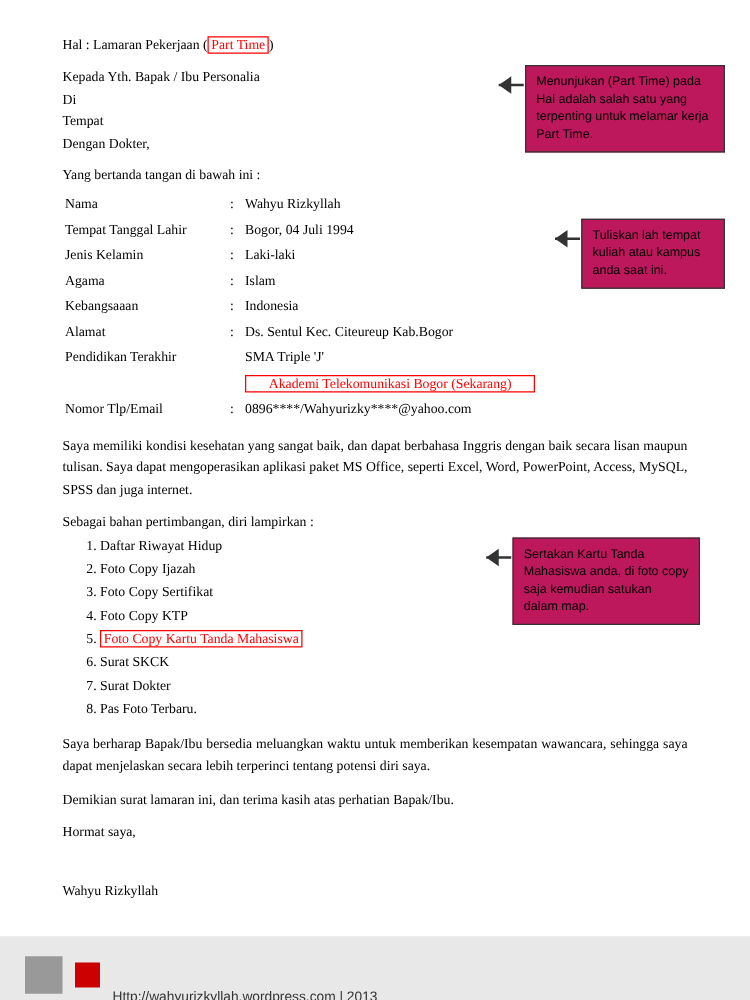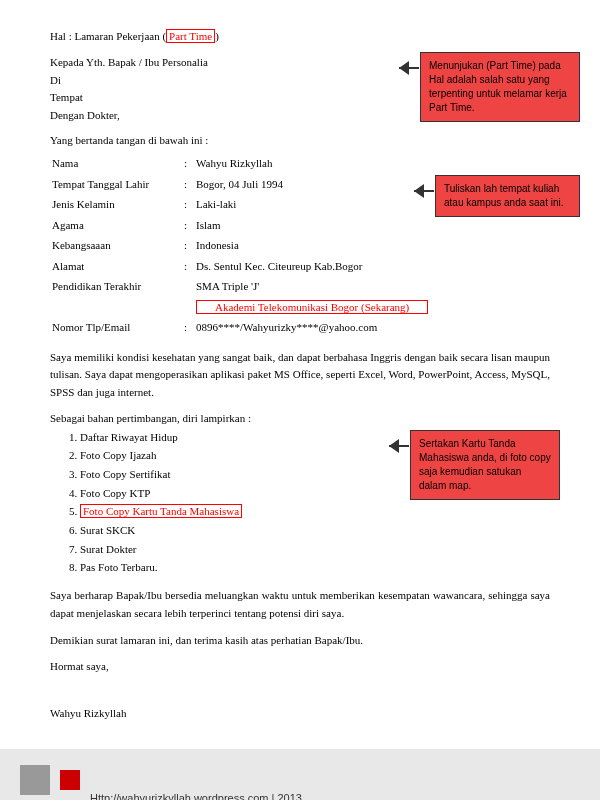--- a/index.html
+++ b/index.html
@@ -92,35 +92,35 @@
       font-size: 11px;
     }
     .signature-name {
       margin-top: 35px;
       font-size: 11px;
     }
     
     .callout {
       position: absolute;
       border: 1.5px solid #333;
-      background: #ef4444;
+      background: #be185d;
       padding: 6px 8px;
       font-size: 10px;
       line-height: 1.4;
       font-family: Arial, sans-serif;
     }
     .callout1 {
       top: 52px;
       right: 20px;
       width: 160px;
     }
     .callout2 {
       top: 175px;
       right: 20px;
-      width: 145px;
+      width: 115px;
     }
     .callout3 {
       top: 430px;
       right: 40px;
       width: 150px;
     }
     .footer-bar {
       background: #e8e8e8;
       padding: 8px 20px;
       display: flex;

